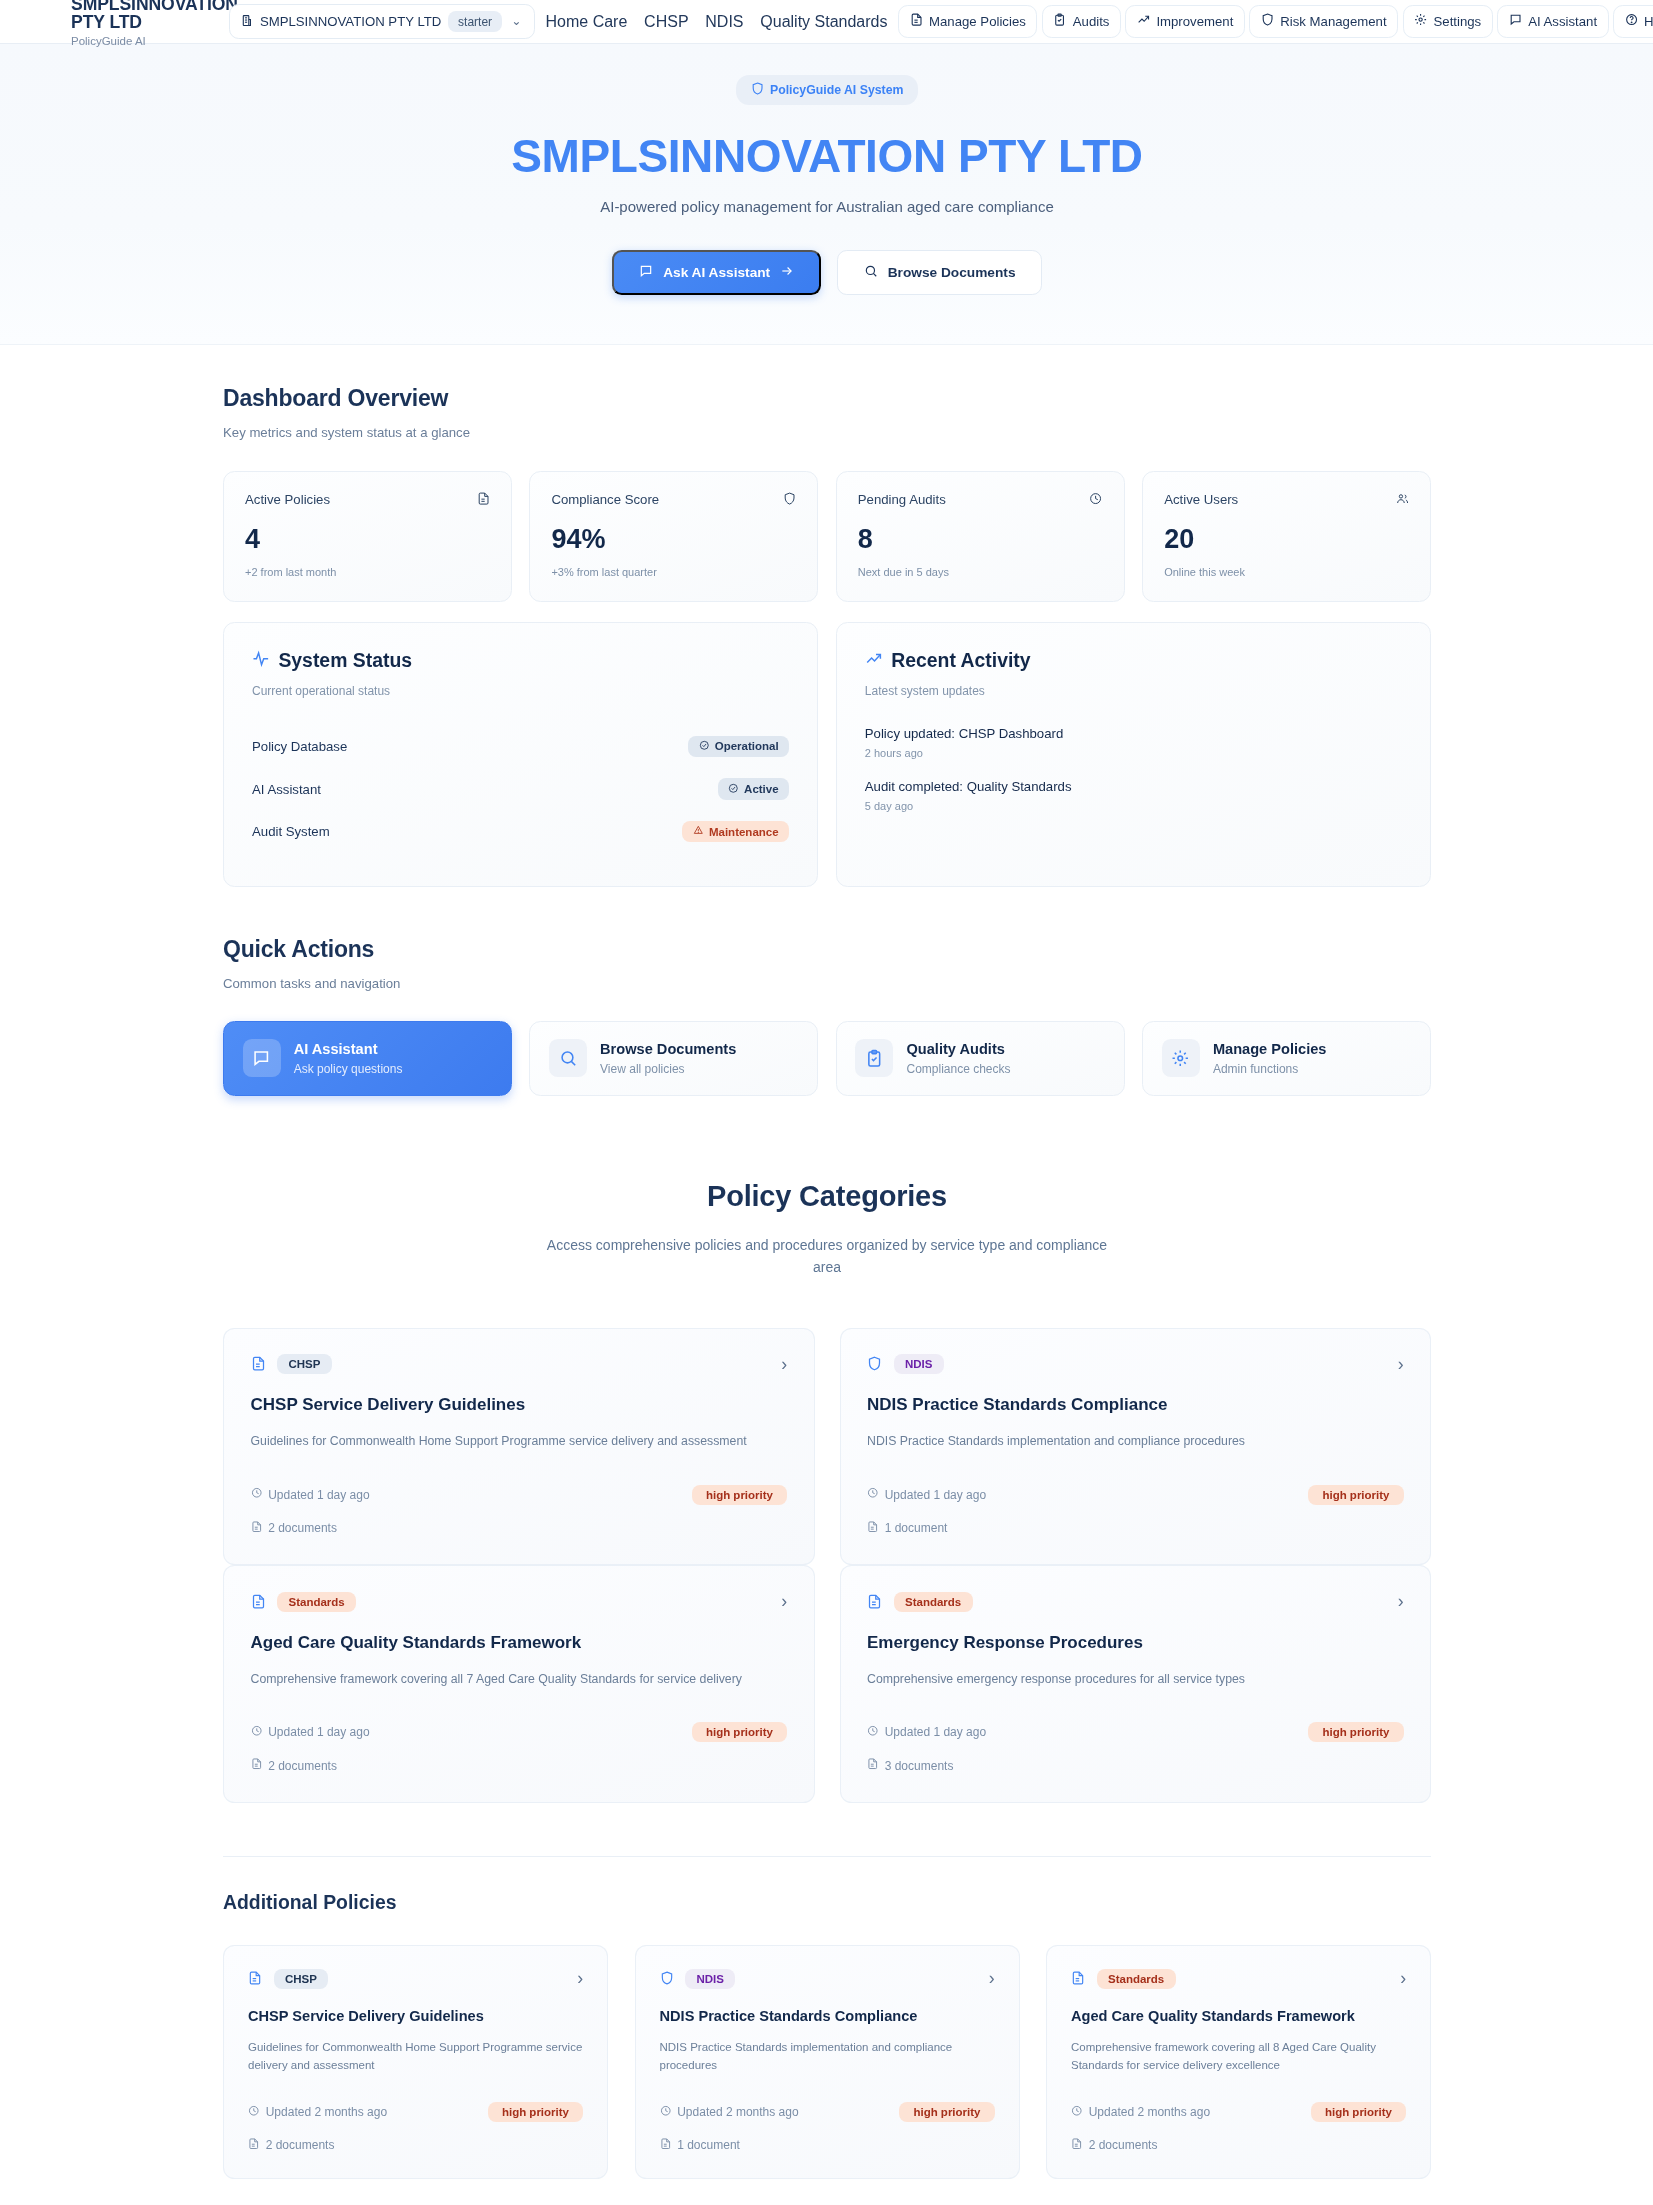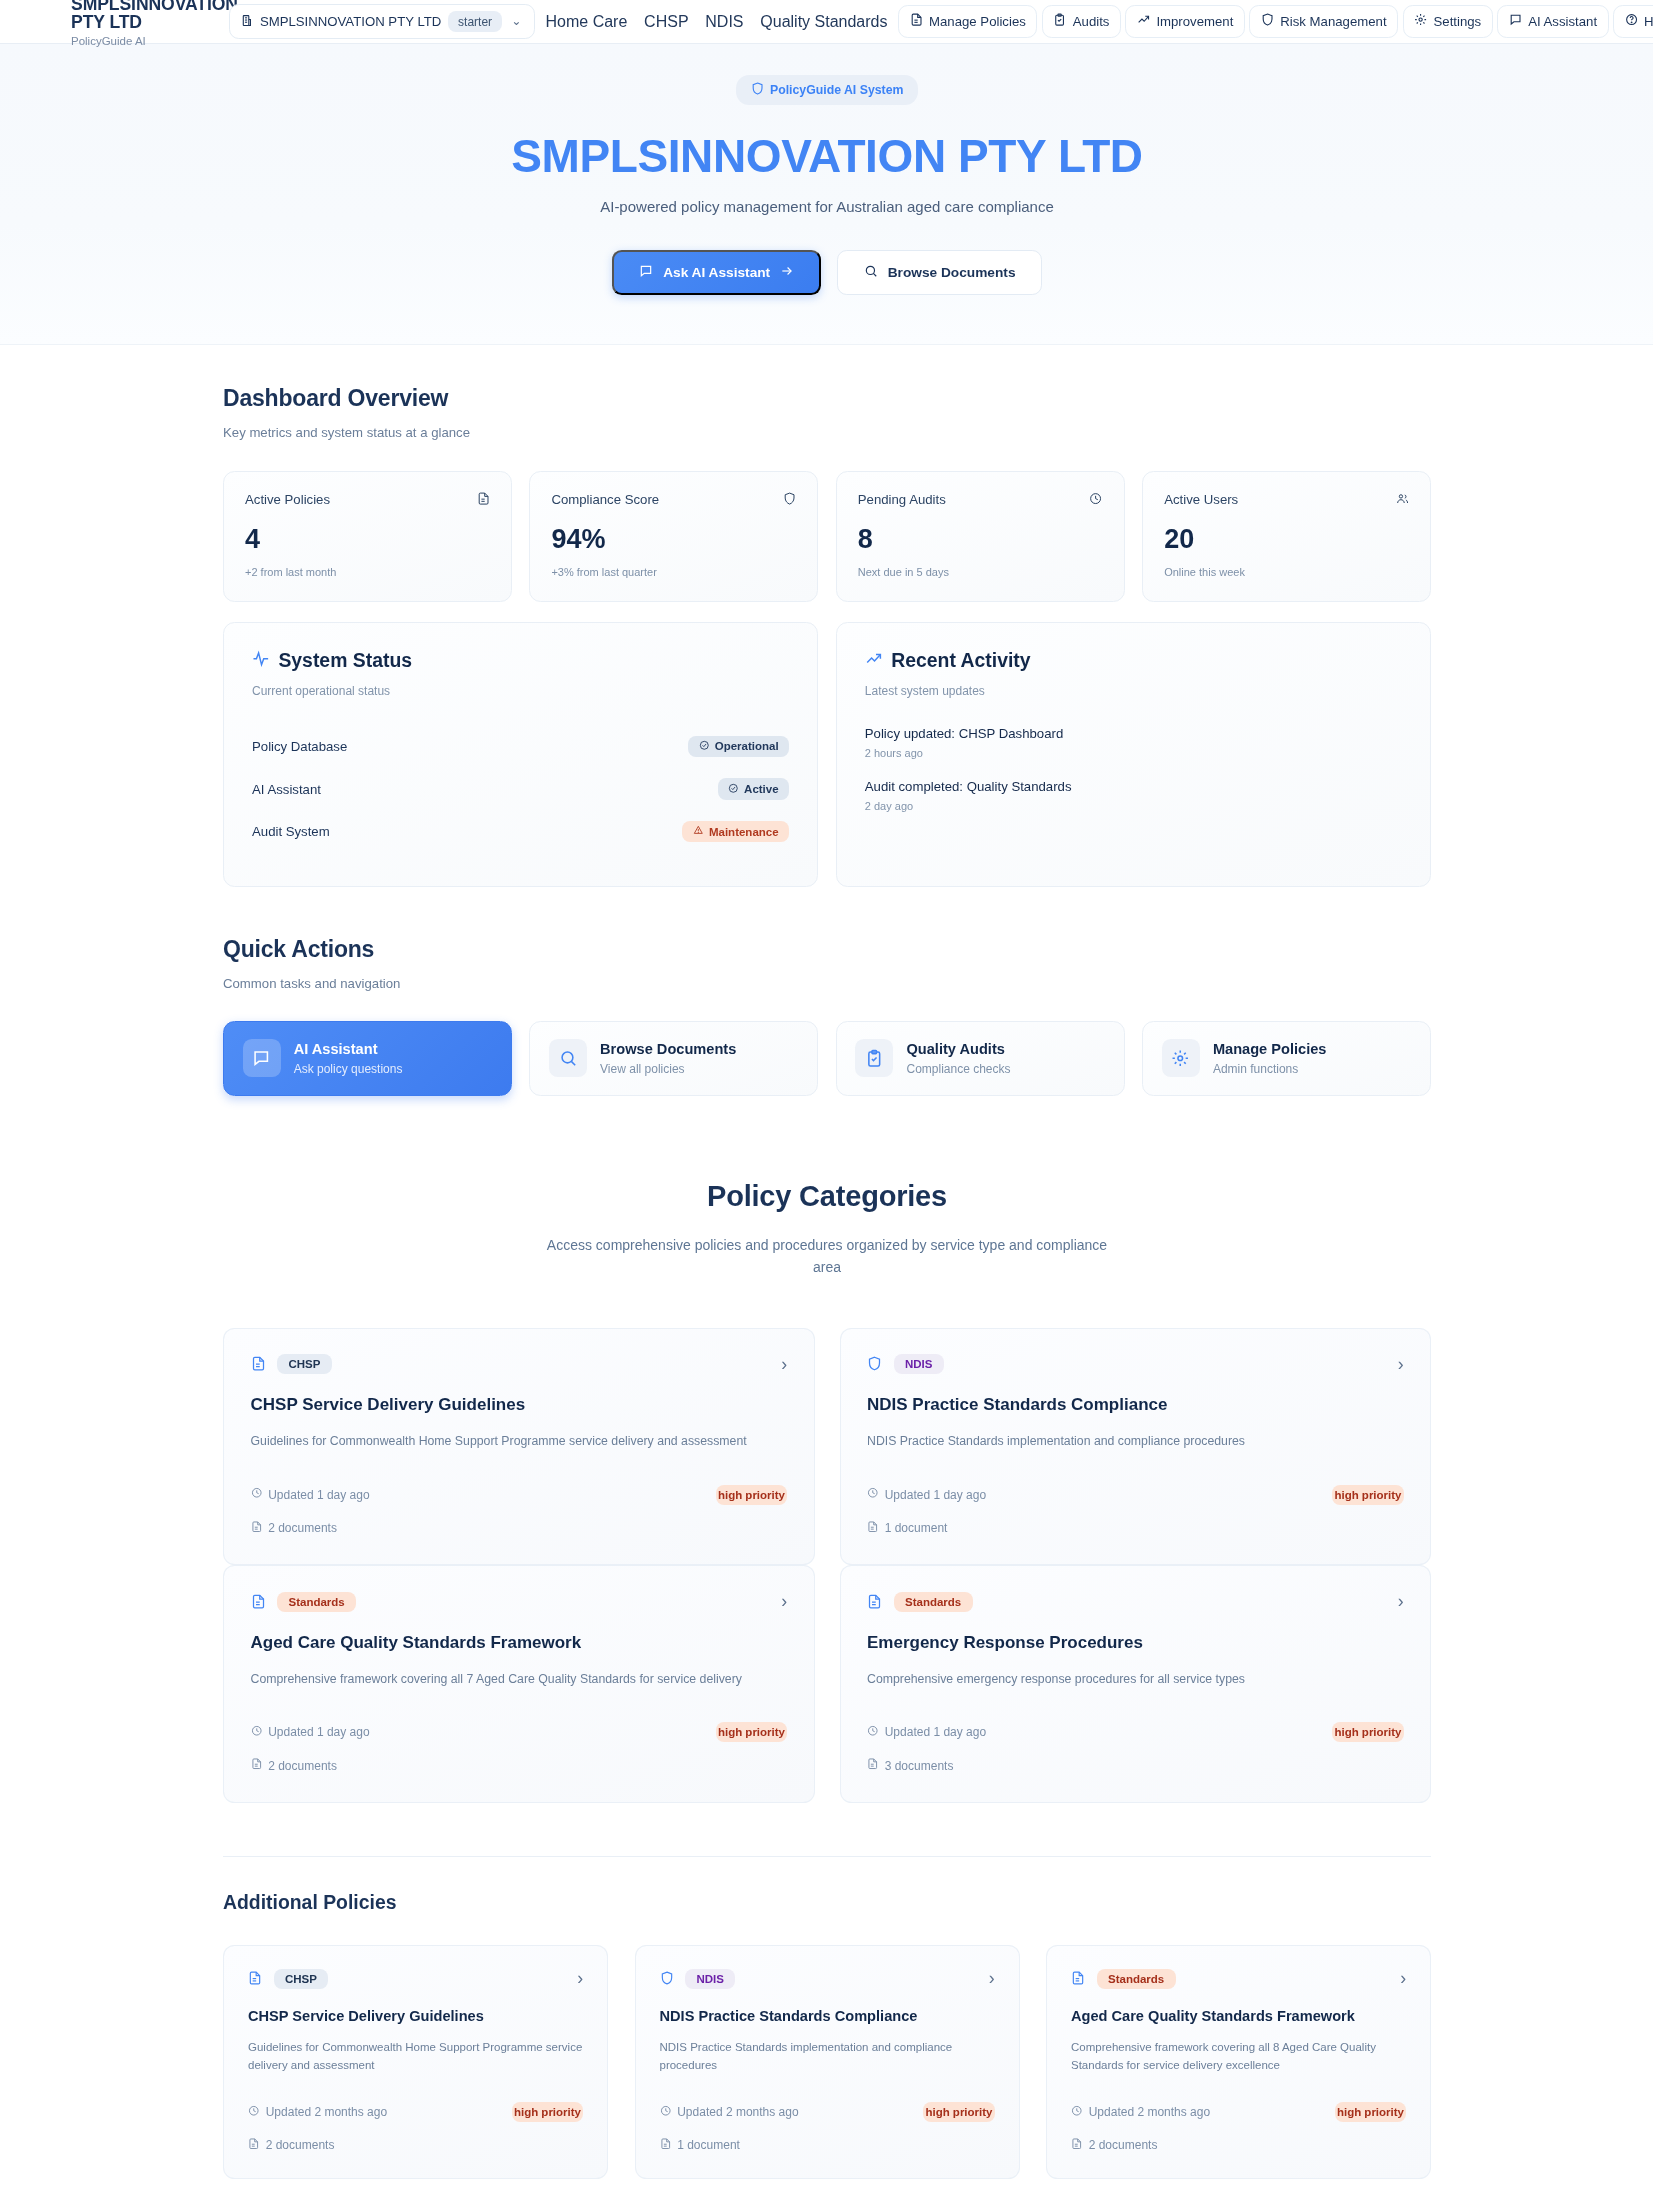--- a/index.html
+++ b/index.html
@@ -322,21 +322,21 @@
   .tag-standards { background:#fde3d5; color:#a5301b; }
   .cat-name { font-size: 17px; font-weight: bold; color: #12284a; margin-top: 21px; }
   .cat-desc { font-size: 12.3px; color: #6b7f99; margin-top: 17px; line-height: 1.5; }
   .cat-meta {
     display:flex; align-items:center; justify-content: space-between;
     margin-top: 34px;
   }
   .meta-line { display:flex; align-items:center; gap: 6.2px; font-size: 12px; color:#7b8ea7; }
   .badge-priority {
     background:#fde3d5; color:#a5301b;
-    border-radius: 8px; padding: 4px 2px;
+    border-radius: 8px; padding: 4px 14px;
     font-size: 11.5px; font-weight: bold;
   }
   .cat-docs { margin-top: 16px; }
 
   
   .add-section { padding-top: 53px; }
   .add-divider { border-top: 1.3px solid #e9eff6; }
   .add-title { font-size: 19.4px; font-weight: bold; color: #1b3358; margin-top: 34px; }
   .add-grid {
     display:grid;
@@ -628,21 +628,21 @@
         </div>
         <div class="panel-sub">Latest system updates</div>
 
         <div class="activity-list">
           <div class="activity-item">
             <div class="activity-title">Policy updated: CHSP Dashboard</div>
             <div class="activity-time">2 hours ago</div>
           </div>
           <div class="activity-item">
             <div class="activity-title">Audit completed: Quality Standards</div>
-            <div class="activity-time">2 day ago</div>
+            <div class="activity-time">5 day ago</div>
           </div>
         </div>
       </div>
     </div>
   </section>
 
   <section class="qa-section">
     <h2 class="sec-title">Quick Actions</h2>
     <p class="sec-sub">Common tasks and navigation</p>
 

